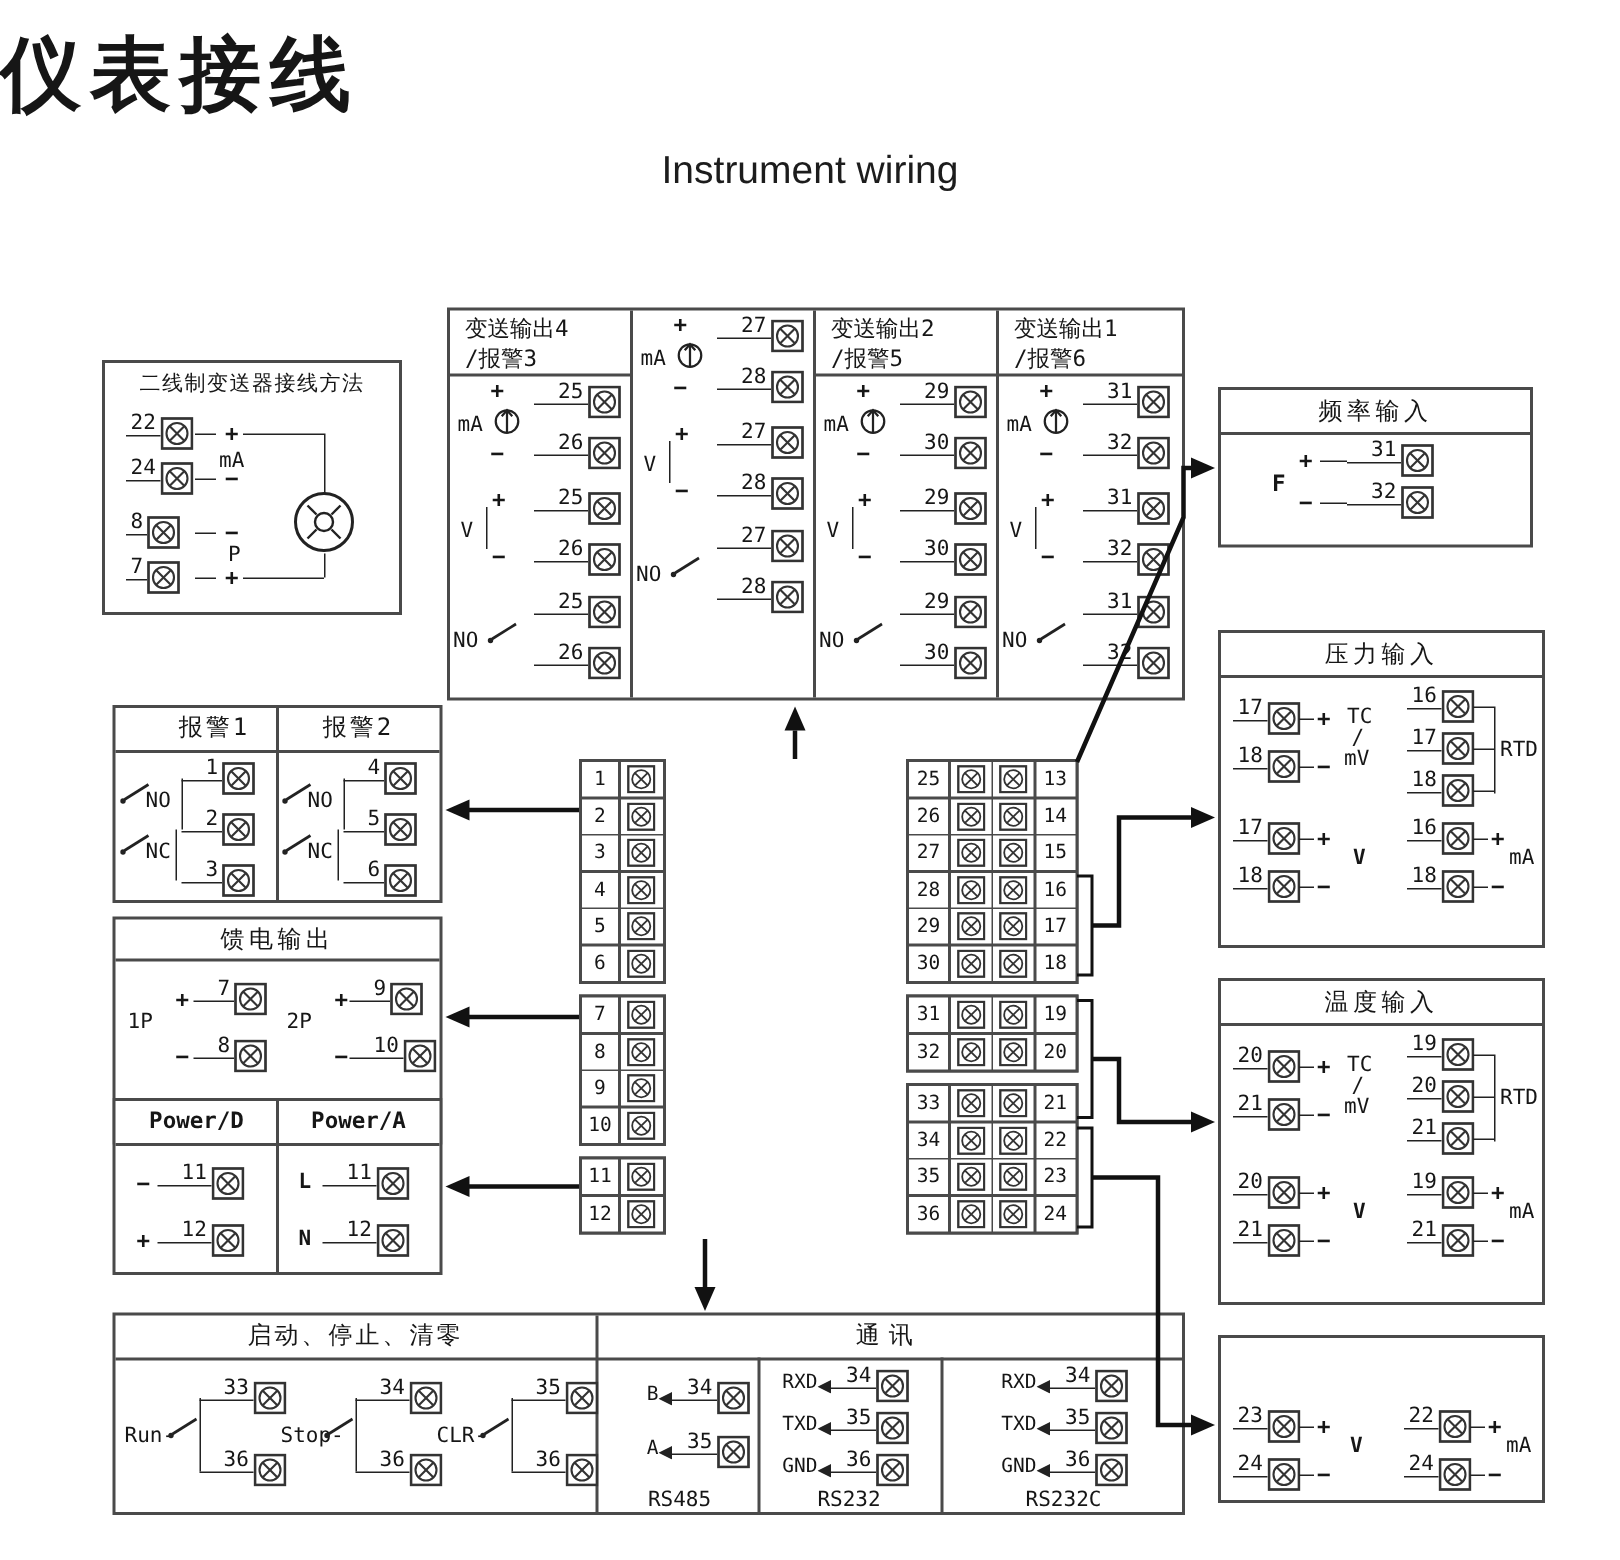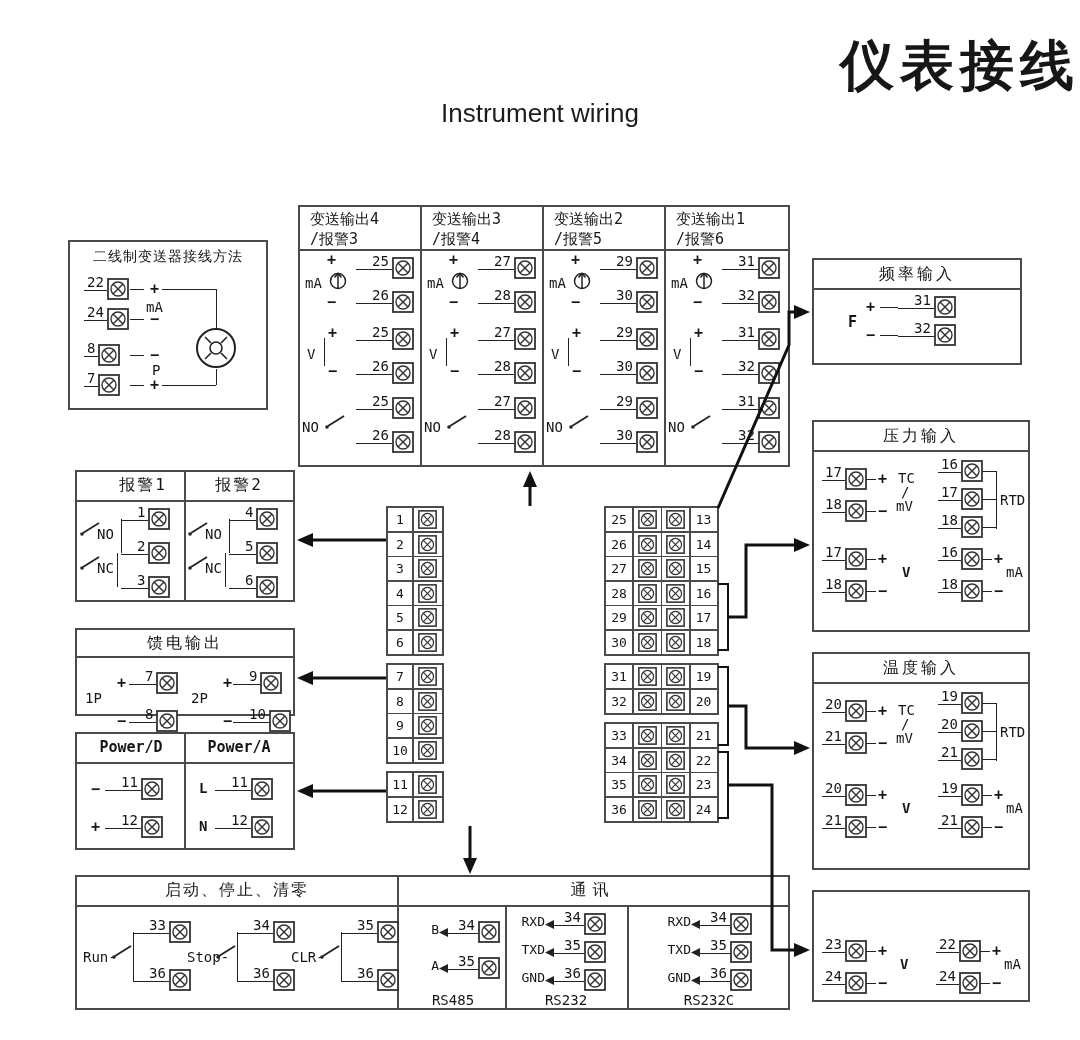--- a/index.html
+++ b/index.html
@@ -1,19 +1,19 @@
 <!DOCTYPE html>
 <html><head>
 <meta charset="utf-8">
 <style>
   *{margin:0;padding:0;box-sizing:border-box}
   html,body{width:1080px;height:1040px}
   body{position:relative;background:#fff;color:#161616;overflow:hidden;
        font-family:"DejaVu Sans Mono","Liberation Mono",monospace}
-  #title{position:absolute;top:30px;left:0;width:100%;text-align:right;font-size:54px;font-weight:bold;
+  #title{position:absolute;top:14px;left:0;width:100%;text-align:left;font-size:54px;font-weight:bold;
          letter-spacing:6px;font-family:"Liberation Sans","DejaVu Sans",sans-serif}
   #subtitle{position:absolute;top:98px;left:0;width:100%;text-align:center;font-size:26px;color:#1c1c1c;
             font-family:"Liberation Sans","DejaVu Sans",sans-serif}
   .box{position:absolute;border:2px solid #4a4a4a;background:#fff}
   .bh{height:30px;line-height:27px;border-bottom:2px solid #4a4a4a;text-align:center;font-size:16px;letter-spacing:3px}
   .hcell{position:absolute;top:0;height:28px;line-height:26px;text-align:center;font-size:16px;letter-spacing:2px}
   .mono{letter-spacing:0;font-size:15px;font-weight:bold}
   .vdiv{position:absolute;border-left:2px solid #4a4a4a}
   .hdiv{position:absolute;border-top:2px solid #4a4a4a}
   .term{display:flex;align-items:flex-end;height:26px}
@@ -193,24 +193,20 @@
         <span class="term pos" style="left:56px;top:34px">
           <i class="tw wl">26</i>
           <svg class="scr" viewBox="0 0 22 22">
             <use href="#screw"></use>
           </svg>
         </span>
       </div>
     </div>
 
     <div class="tcol">
-      <div class="tch">
-        <div>变送输出3</div>
-        <div>/报警4</div>
-      </div>
       <div class="tsec">
         <span class="lab" style="left:5px;top:24px">mA</span>
         <span class="sign" style="left:27px;top:2px">+</span>
         <span class="sign" style="left:27px;top:44px">−</span>
         <svg class="csg" style="left:28px;top:20px" viewBox="0 0 20 20">
           <use href="#cs"></use>
         </svg>
         <span class="term pos" style="left:56px;top:2px">
           <i class="tw wl">27</i>
           <svg class="scr" viewBox="0 0 22 22">
@@ -671,21 +667,21 @@
         <span class="term pos" style="left:44px;top:70px">
           <i class="tw wl">6</i>
           <svg class="scr" viewBox="0 0 22 22">
             <use href="#screw"></use>
           </svg>
         </span>
       </div>
     </div>
 </div>
 
-<div class="box" style="left:75px;top:628px;width:220px;height:88px">
+<div class="box" style="left:75px;top:611px;width:220px;height:152px">
   <div class="bh" style="height:28px;line-height:25px">馈电输出</div>
   <span class="lab" style="left:8px;top:60px">1P</span>
   <span class="sign" style="left:40px;top:46px">+</span>
   <span class="sign" style="left:40px;top:84px">−</span>
   <span class="term pos" style="left:52px;top:38px">
       <i class="tw wl">7</i>
       <svg class="scr" viewBox="0 0 22 22">
         <use href="#screw"></use>
       </svg>
     </span>

